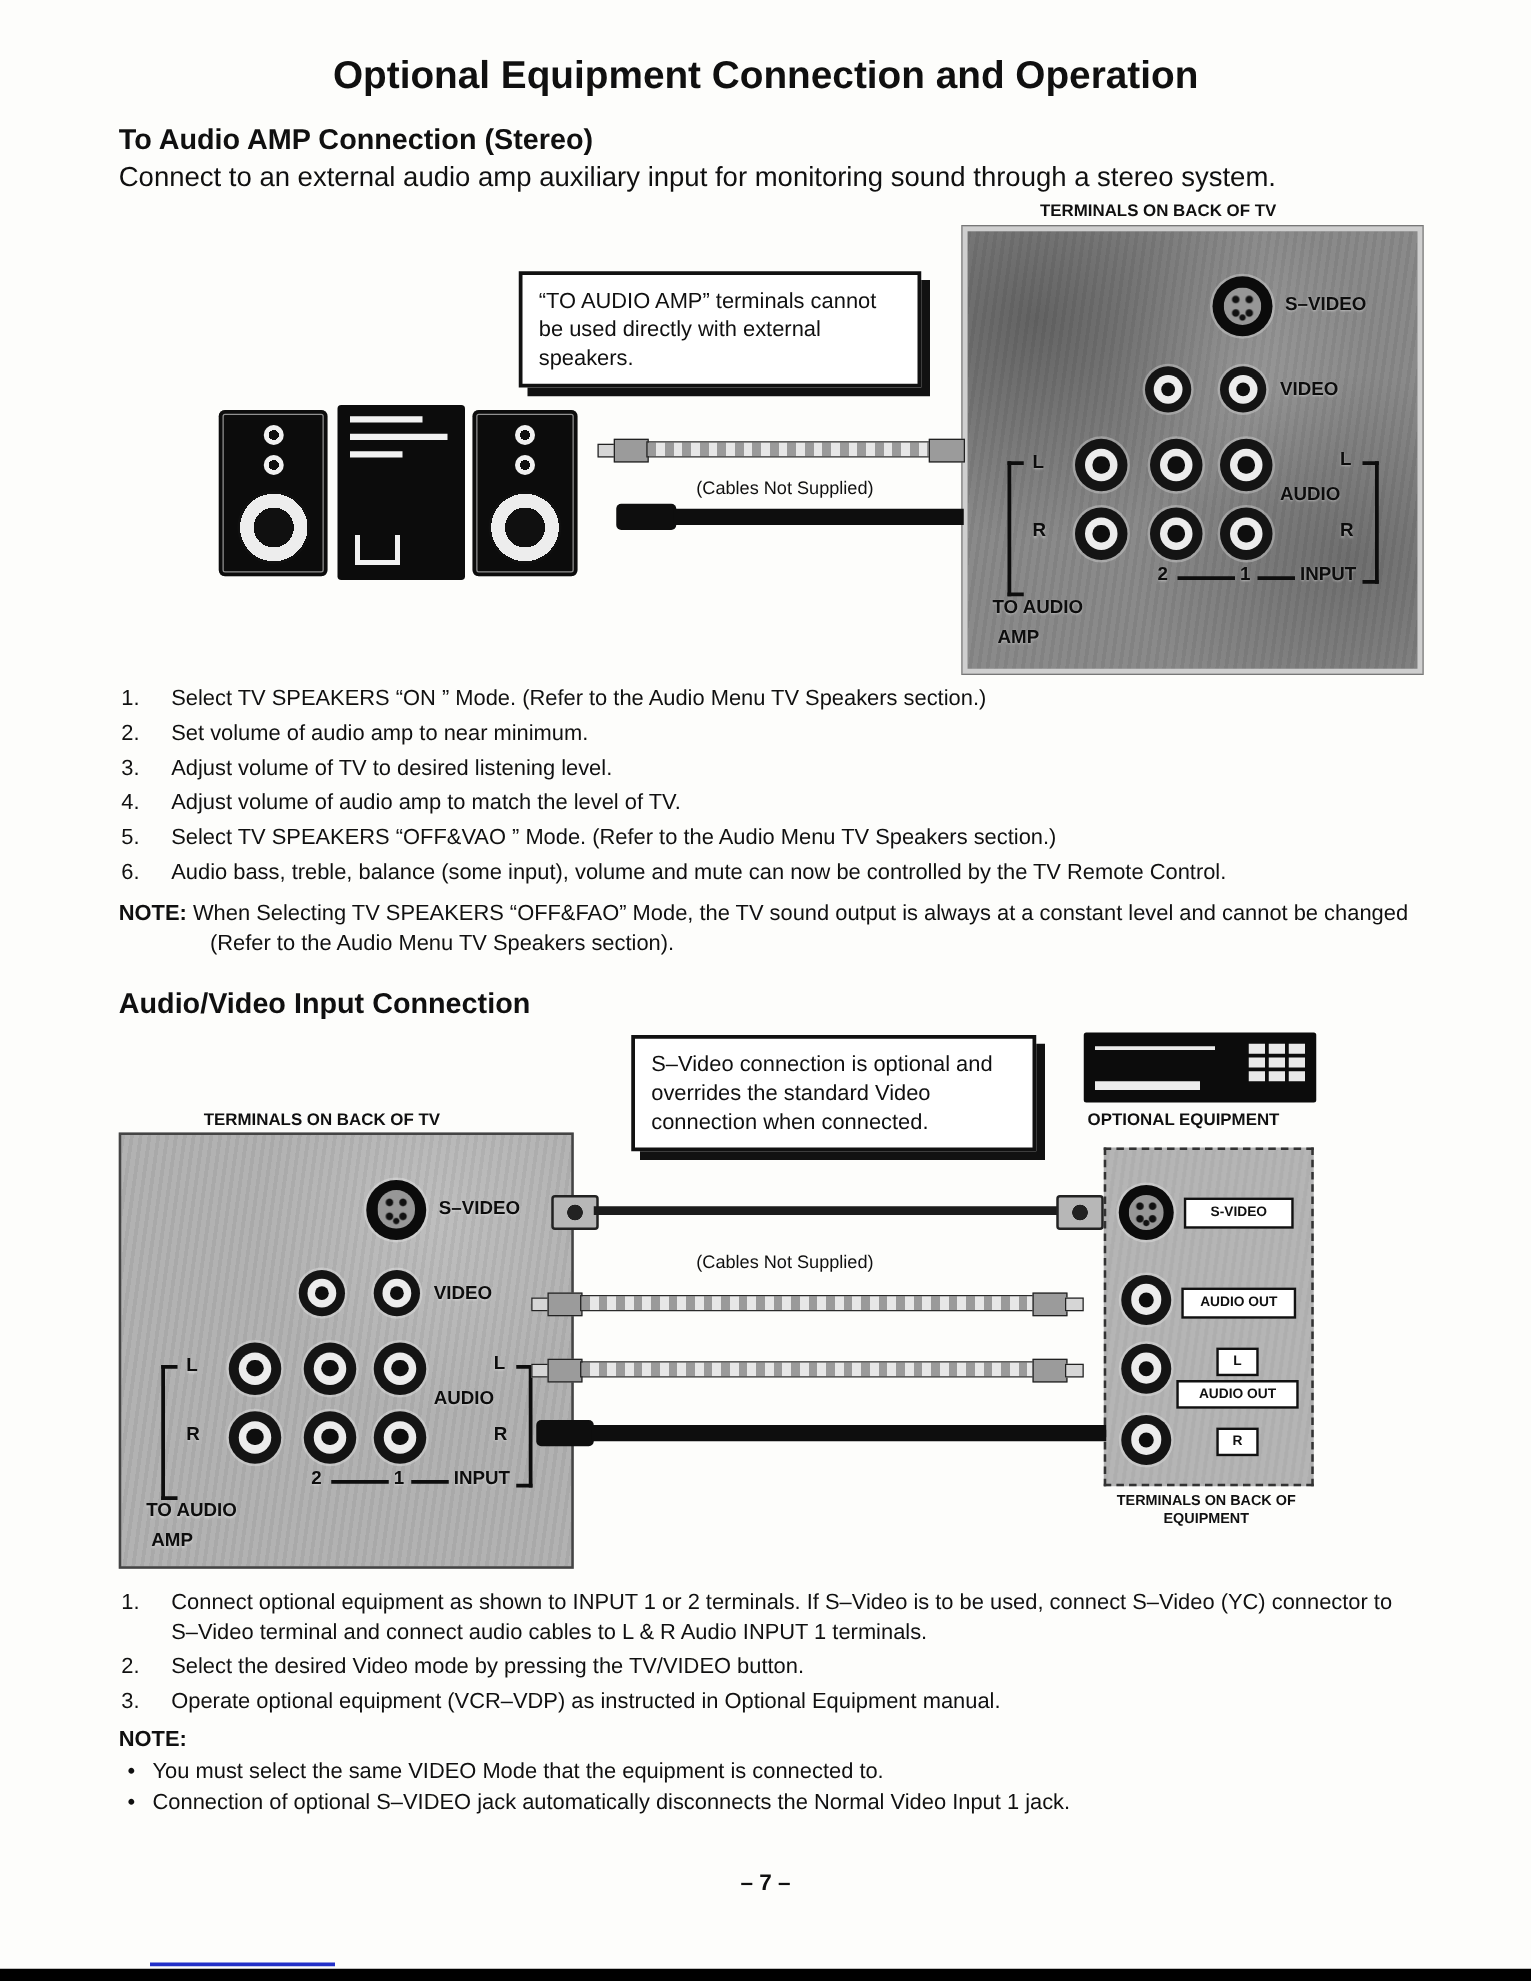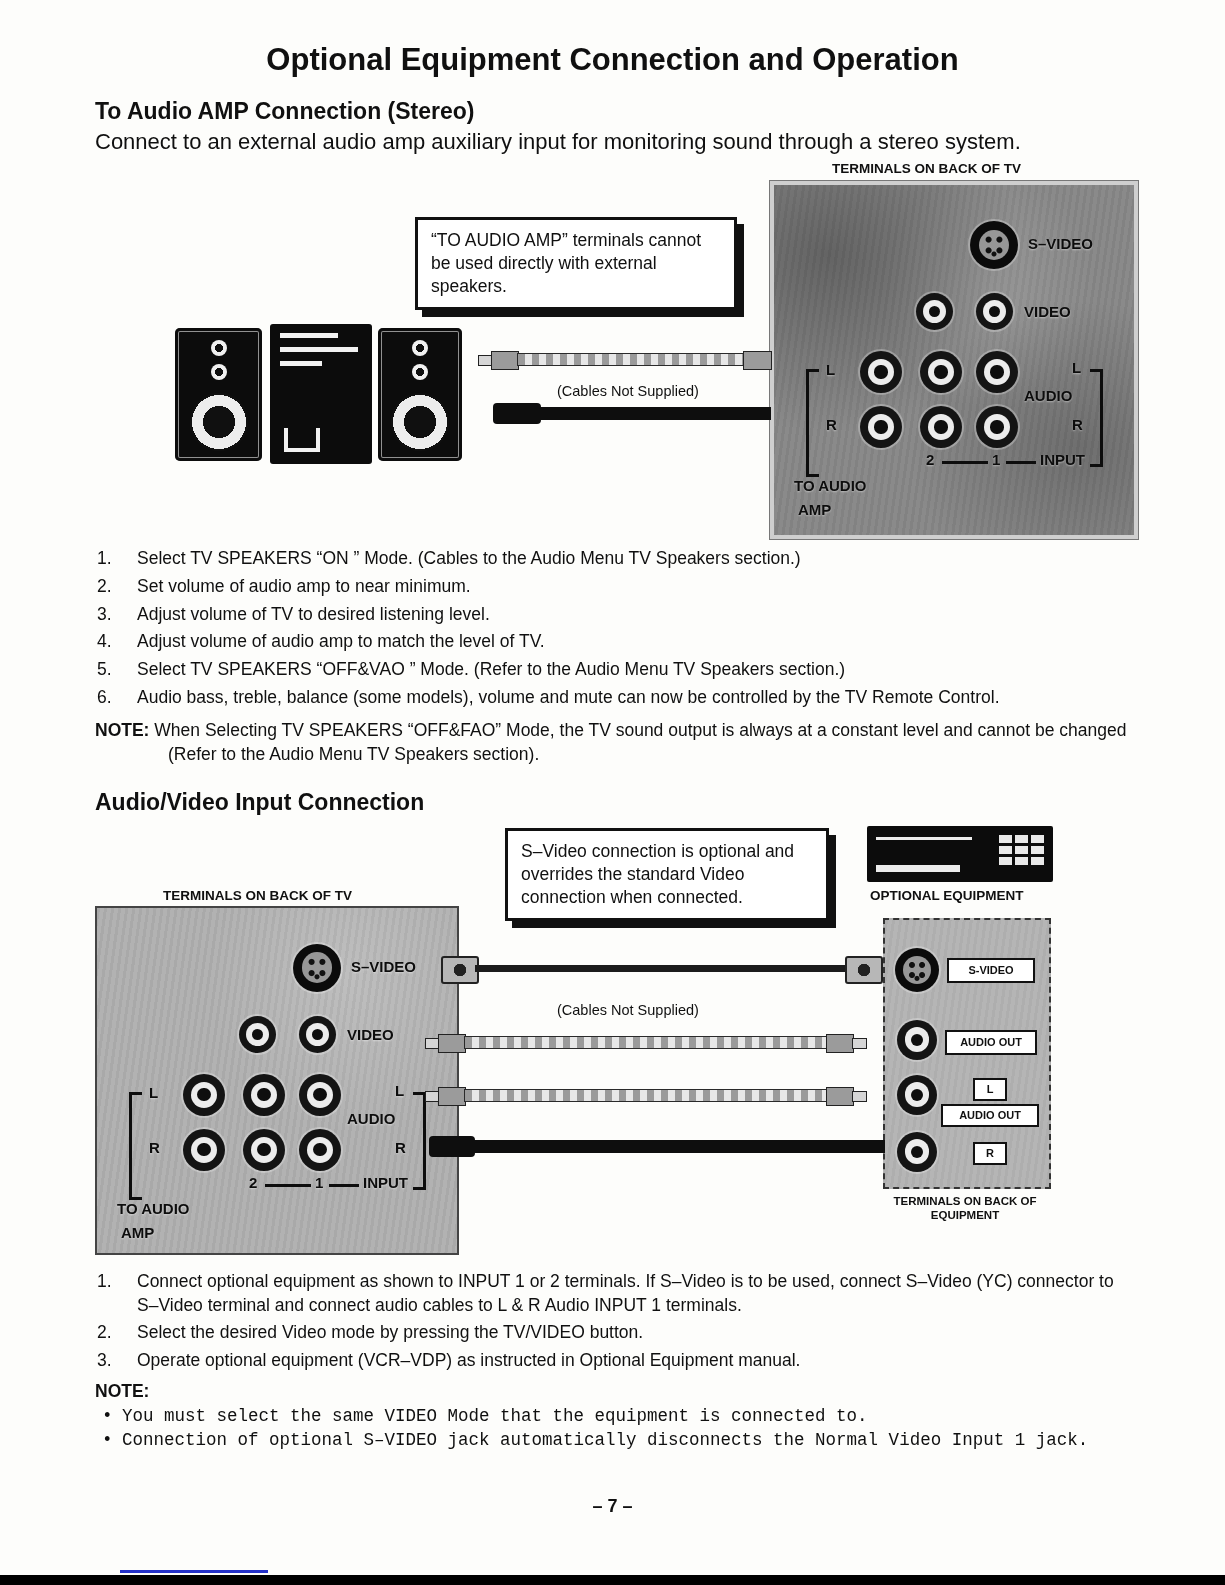--- a/index.html
+++ b/index.html
@@ -120,21 +120,21 @@
   ol.steps { list-style:none; margin:4px 0 0; padding:0; font-size:17.5px;
     counter-reset:step; }
   ol.steps li { counter-increment:step; position:relative; padding-left:42px;
     margin:4px 0; line-height:1.36; }
   ol.steps li::before { content:counter(step) "."; position:absolute; left:2px; }
   .note { font-size:17.5px; margin:8px 0 0; padding-left:73px; text-indent:-73px;
     line-height:1.4; }
   .op-heading { font-size:17.5px; font-weight:bold; margin:14px 0 2px; }
   .note-label-line { font-size:17.5px; font-weight:bold; margin:8px 0 2px; }
   ul.bullets { list-style:none; margin:0; padding:0; font-size:17.5px; }
-  ul.bullets li { position:relative; padding-left:27px; margin:4px 0;font-family:Liberation Mono, monospace; }
+  ul.bullets li { position:relative; padding-left:27px; margin:4px 0; }
   ul.bullets li::before { content:"•"; position:absolute; left:7px; }
 
   .page-num { position:absolute; left:0; right:0; top:1496px; text-align:center;
     font-size:18px; font-weight:bold; }
   .bottom-bar { position:absolute; left:0; right:0; bottom:0; height:10px; background:#000; }
   .blue-line { position:absolute; left:120px; bottom:12px; width:148px; height:3px; background:#2330c8; }
 </style>
 </head>
 <body>
 
@@ -241,26 +241,26 @@
       <div class="plug" style="left:396px; top:190px; width:26px; height:17px;"></div>
       <div class="cable-striped" style="left:422px; top:192px; width:226px;"></div>
       <div class="plug" style="left:648px; top:190px; width:27px; height:17px;"></div>
       <div class="small-label" style="left:462px; top:222px; font-weight:normal; font-size:14.5px;">(Cables Not Supplied)</div>
       <div class="cable-black" style="left:398px; top:242px; width:48px; height:21px; border-radius:4px;"></div>
       <div class="cable-black" style="left:444px; top:246px; width:232px; height:13px;"></div>
     </div>
 
 
     <ol class="steps">
-      <li>Select TV SPEAKERS “ON ” Mode. (Cables to the Audio Menu TV Speakers section.)</li>
+      <li>Select TV SPEAKERS “ON ” Mode. (Refer to the Audio Menu TV Speakers section.)</li>
       <li>Set volume of audio amp to near minimum.</li>
       <li>Adjust volume of TV to desired listening level.</li>
       <li>Adjust volume of audio amp to match the level of TV.</li>
       <li>Select TV SPEAKERS “OFF&amp;VAO ” Mode. (Refer to the Audio Menu TV Speakers section.)</li>
-      <li>Audio bass, treble, balance (some models), volume and mute can now be controlled by the TV Remote Control.</li>
+      <li>Audio bass, treble, balance (some input), volume and mute can now be controlled by the TV Remote Control.</li>
     </ol>
 
     <p class="note"><b>NOTE:</b> <span>When Selecting TV SPEAKERS “OFF&amp;FAO” Mode, the TV sound output is always at a constant level and cannot be changed (Refer to the Audio Menu TV Speakers section).</span></p>
 
     <h2 class="sec" style="margin-top:22px;">Audio/Video Input Connection</h2>
 
     <div class="diagram" id="diagram2">
       <div class="callout" style="left:410px; top:4px; width:292px;">S–Video connection is optional and overrides the standard Video connection when connected.</div>
 
       <div class="vcr" style="left:772px; top:2px; width:186px; height:56px;">

